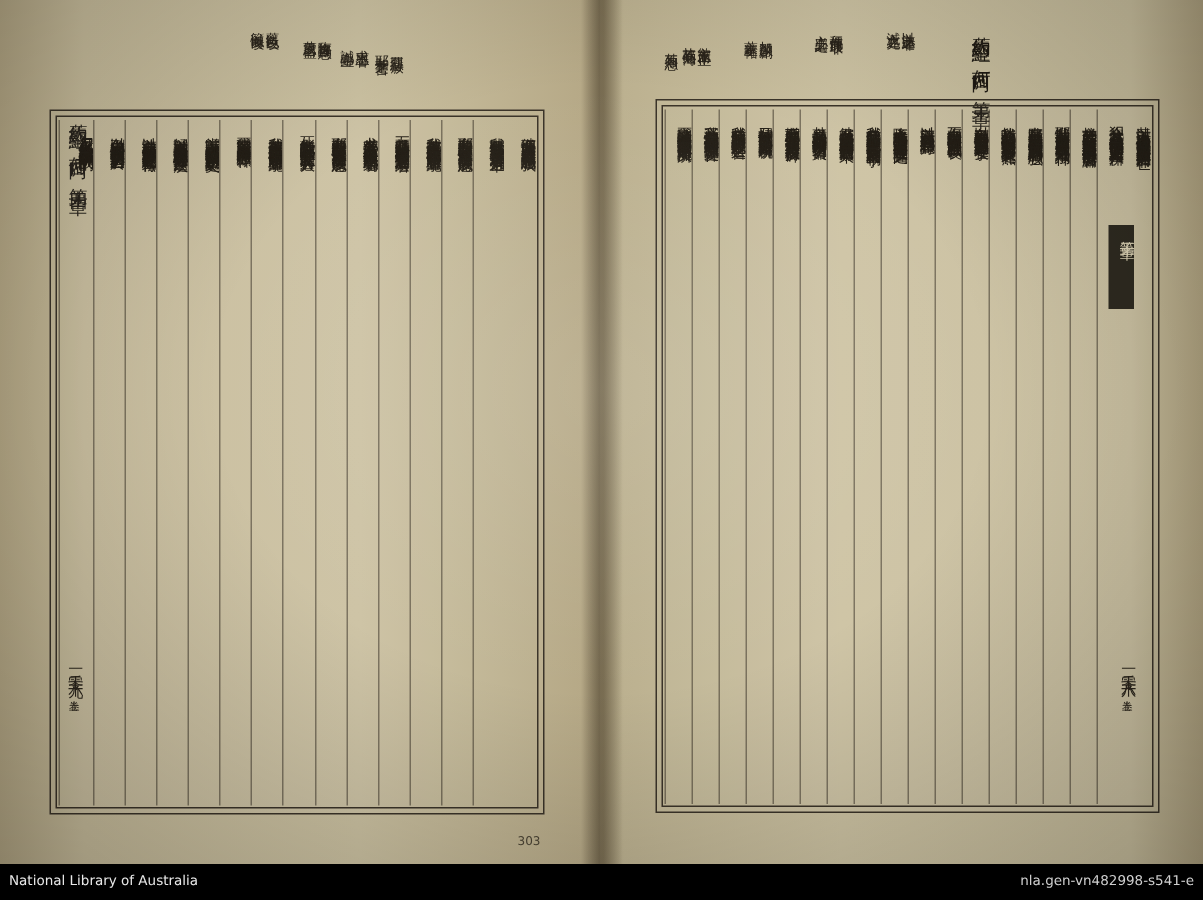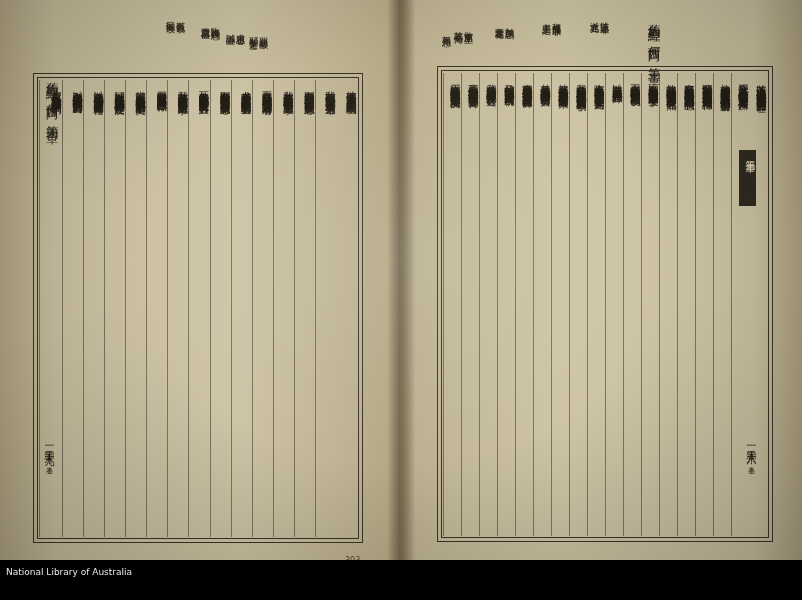--- a/index.html
+++ b/index.html
@@ -167,21 +167,21 @@
     color: #4a4334;
     font-family: "DejaVu Sans", sans-serif;
   }
 
   
   .caption-bar {
     position: absolute;
     left: 0;
     bottom: 0;
     width: 802px;
-    height: 40px;
+    height: 24px;
     background: #000;
     color: #e8e8e8;
     font-size: 9px;
     line-height: 24px;
     font-family: "DejaVu Sans", sans-serif;
   }
   .caption-left  { position: absolute; left: 6px;  top: 0; }
   .caption-right { position: absolute; right: 6px; top: 0; color: #cfcfcf; }
 </style>
 </head>
@@ -340,15 +340,16 @@
 
     <div class="folio" style="left:744px; top:440px;">
       <span>一千零六十八</span>
       <span class="sub">上卷</span>
     </div>
 
   </div>
 
   <div class="caption-bar">
     <span class="caption-left">National Library of Australia</span>
+    <span class="caption-right">nla.gen-vn482998-s541-e</span>
   </div>
 
 </div>
 
 </body></html>

